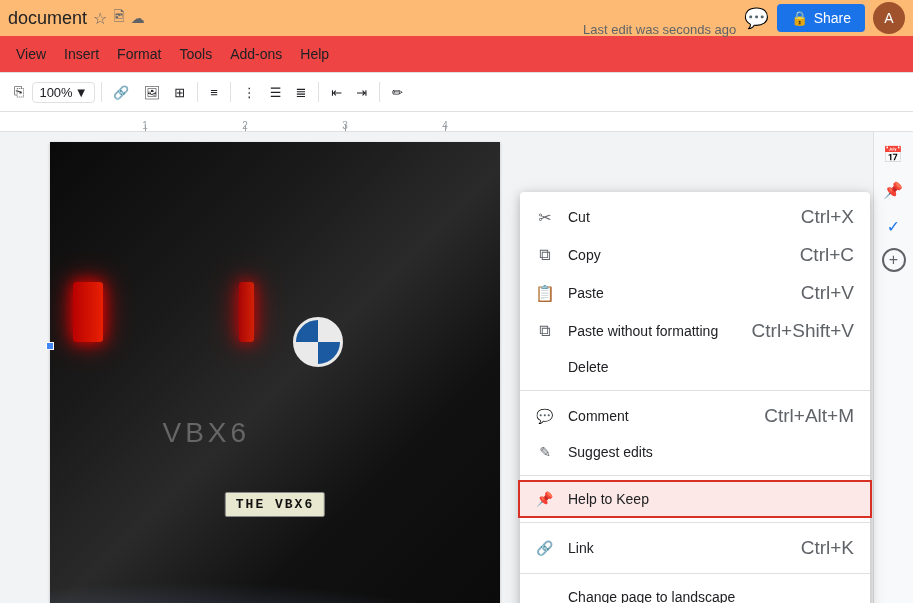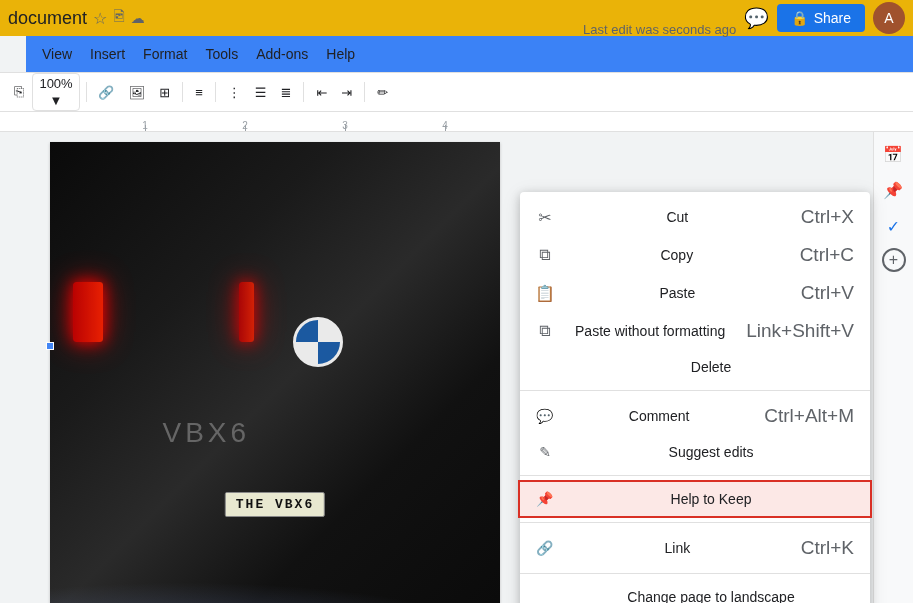--- a/index.html
+++ b/index.html
@@ -10,21 +10,21 @@
       overflow: hidden;
       background: #f1f3f4;
       position: relative;
     }
 
     
     .top-bar {
       display: flex;
       align-items: center;
       height: 36px;
-      background: #eab308;
+      background: #fdba74;
       padding: 0 8px;
       gap: 6px;
     }
     .doc-title {
       font-size: 18px;
       color: #202124;
       font-weight: 400;
     }
     .top-bar-icons {
       display: flex;
@@ -77,25 +77,24 @@
       color: #fff;
       font-size: 14px;
       font-weight: 500;
     }
 
     
     .menu-bar {
       display: flex;
       align-items: center;
       height: 36px;
-      background: #3b82f6;
+      background: #ef4444;
       padding: 0 8px;
       gap: 2px;
       font-size: 14px;
-      margin-left: 26px;
     }
     .menu-item {
       padding: 4px 8px;
       cursor: pointer;
       color: #202124;
       border-radius: 4px;
     }
 
     
     .toolbar {
@@ -128,21 +127,20 @@
     }
     .zoom-selector {
       display: flex;
       align-items: center;
       gap: 2px;
       padding: 2px 6px;
       border: 1px solid #e0e0e0;
       border-radius: 4px;
       cursor: pointer;
       font-size: 13px;
-      flex-direction: column;
     }
 
     
     .ruler {
       height: 20px;
       background: #fff;
       border-bottom: 1px solid #e0e0e0;
       display: flex;
       align-items: flex-end;
       padding-left: 95px;
@@ -275,21 +273,20 @@
       display: flex;
       align-items: center;
       justify-content: center;
       color: #5f6368;
       flex-shrink: 0;
       font-size: 16px;
     }
     .ctx-label {
       flex: 1;
       color: #202124;
-      text-align: center;
     }
     .ctx-shortcut {
       color: #5f6368;
       font-size: 19px;
       margin-left: auto;
     }
     .ctx-separator {
       height: 1px;
       background: #e0e0e0;
       margin: 6px 0;
@@ -466,21 +463,21 @@
 
     <div class="ctx-item">
       <span class="ctx-icon">📋</span>
       <span class="ctx-label">Paste</span>
       <span class="ctx-shortcut">Ctrl+V</span>
     </div>
 
     <div class="ctx-item">
       <span class="ctx-icon">⧉</span>
       <span class="ctx-label">Paste without formatting</span>
-      <span class="ctx-shortcut">Link+Shift+V</span>
+      <span class="ctx-shortcut">Ctrl+Shift+V</span>
     </div>
 
     <div class="ctx-item">
       <span class="ctx-icon"></span>
       <span class="ctx-label">Delete</span>
     </div>
     <div class="ctx-separator"></div>
 
     <div class="ctx-item">
       <span class="ctx-icon" style="font-size:14px;">💬</span>

